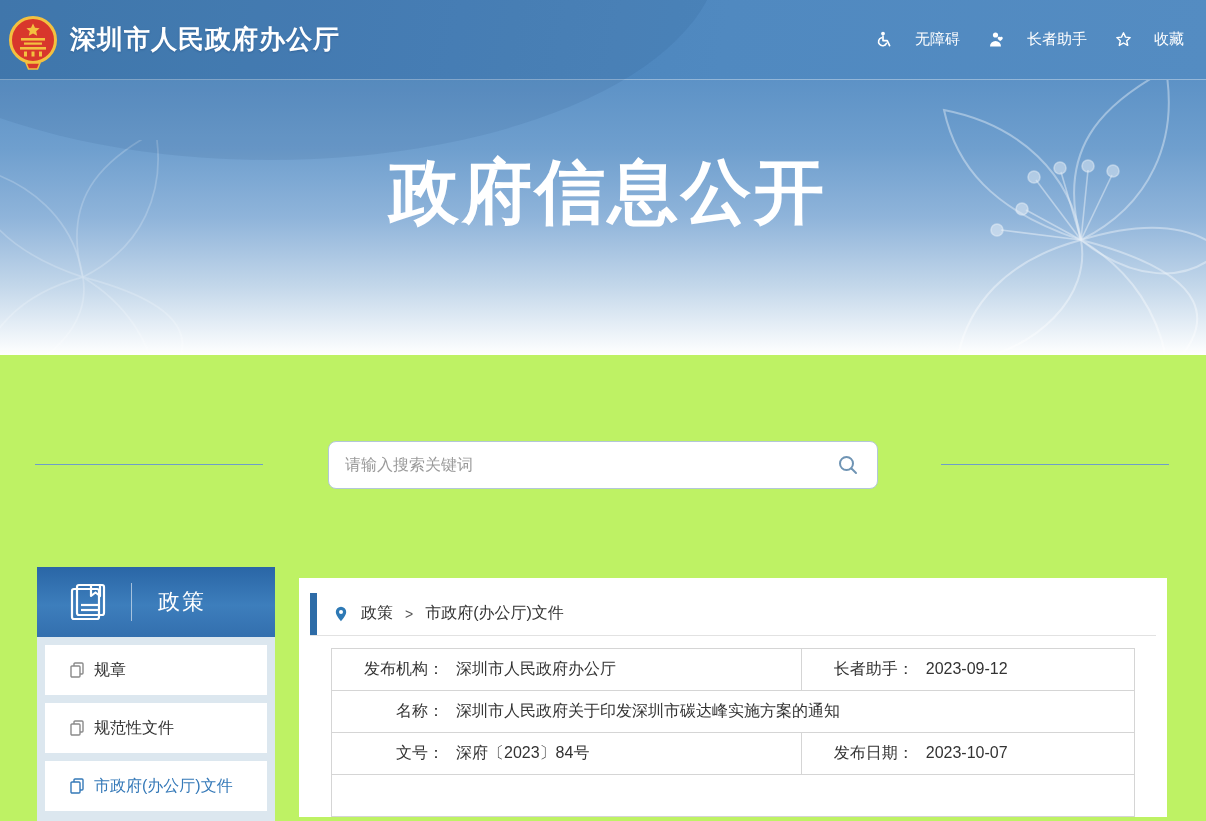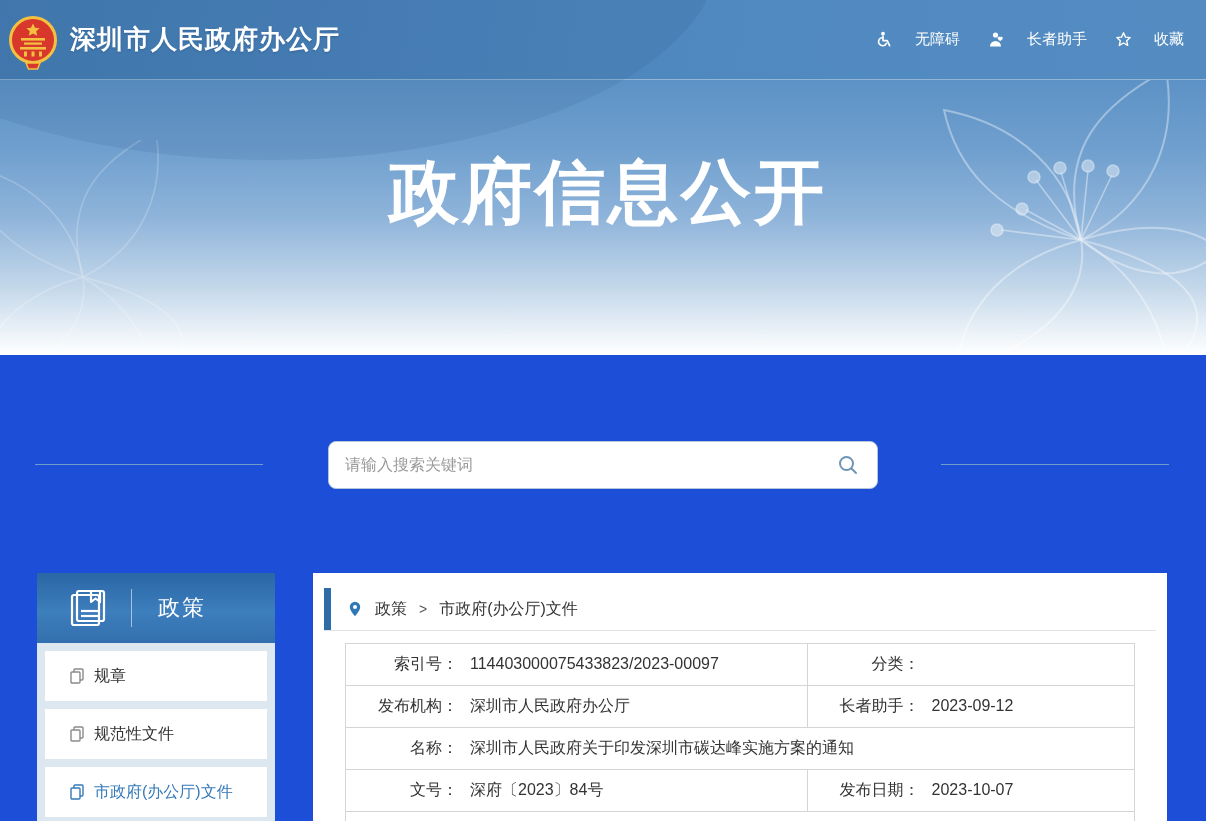--- a/index.html
+++ b/index.html
@@ -19,32 +19,32 @@
 
   
   .banner { position:relative; height:275px; overflow:hidden;
     background:linear-gradient(180deg,#5d92c6 0%,#6f9fce 25%,#8fb4da 50%,#c3d7ea 75%,#eef4f9 93%,#ffffff 100%);padding-left:10px; }
   .banner-title { position:relative; z-index:2; padding-top:74px; text-align:center; color:#fff; font-size:70px; font-weight:bold; letter-spacing:3px; line-height:1.1; }
   .flower { position:absolute; pointer-events:none; }
   .flower-right { right:-10px; top:0; width:300px; height:280px; opacity:.75; }
   .flower-left { left:-60px; top:60px; width:260px; height:240px; opacity:.4; }
 
   
-  .content { position:absolute; top:355px; left:0; right:0; bottom:0; background:#1d4ed8; }
+  .content { position:absolute; top:355px; left:0; right:0; bottom:0; background:#bef264; }
 
   .search-row { position:absolute; top:86px; left:0; width:100%; display:flex; justify-content:center; }
   .search-box { display:flex; align-items:center; width:550px; height:48px; background:#fff; border:1px solid #b3c7d9; border-radius:8px; padding:0 16px; }
   .search-box input { flex:1; border:none; outline:none; font-size:16px; color:#333; background:transparent; font-family:inherit; }
   .search-box input::placeholder { color:#9a9a9a; }
   .search-btn { background:none; border:none; cursor:pointer; padding:2px; display:flex; }
   .deco-line { position:absolute; top:109px; height:1px; background:#6e9dc9; }
   .deco-line.left { left:35px; width:228px; }
   .deco-line.right { right:37px; width:228px; }
 
-  .layout { position:absolute; top:218px; left:37px; right:39px; bottom:0; display:flex; gap:38px; }
+  .layout { position:absolute; top:218px; left:37px; right:39px; bottom:0; display:flex; gap:24px;align-items:center; }
 
   
   .sidebar { width:238px; flex-shrink:0; background:#dce7ef; padding-bottom:8px; }
   .sidebar-header { height:70px; background:radial-gradient(ellipse at 50% 60%,#4284c2 0%,#33709 f 70%,#2a66a6 100%); background:linear-gradient(180deg,#2a66a6 0%,#3d7ebc 55%,#336fae 100%); display:flex; align-items:center; }
   .sidebar-header .book { margin-left:30px; }
   .sidebar-header .vline { width:1px; height:38px; background:rgba(255,255,255,.55); margin:0 26px 0 22px; }
   .sidebar-title { color:#fff; font-size:22px; letter-spacing:2px; }
   .side-item { margin:8px 8px 8px; height:50px; background:#fff; display:flex; align-items:center; padding-left:24px; gap:9px; font-size:16px; color:#333; cursor:pointer; }
   .side-item .ico { color:#8a8a8a; display:flex; }
   .side-item.active { color:#3579b8; }
@@ -229,28 +229,20 @@
               <circle cx="8" cy="6" r="2" fill="#fff"></circle>
             </svg>
           </span>
           <span class="crumb-link">政策</span>
           <span class="crumb-sep">&gt;</span>
           <span class="crumb-current">市政府(办公厅)文件</span>
         </div>
 
         <table class="doc-table">
           <tbody>
-              <tr>
-            <td class="c1">
-              <span class="lbl">索引号：</span><span class="val">114403000075433823/2023-00097</span>
-            </td>
-            <td>
-              <span class="lbl">分类：</span><span class="val"></span>
-            </td>
-          </tr>
           <tr>
             <td class="c1">
               <span class="lbl">发布机构：</span><span class="val">深圳市人民政府办公厅</span>
             </td>
             <td>
               <span class="lbl">长者助手：</span><span class="val">2023-09-12</span>
             </td>
           </tr>
           <tr>
             <td colspan="2">

